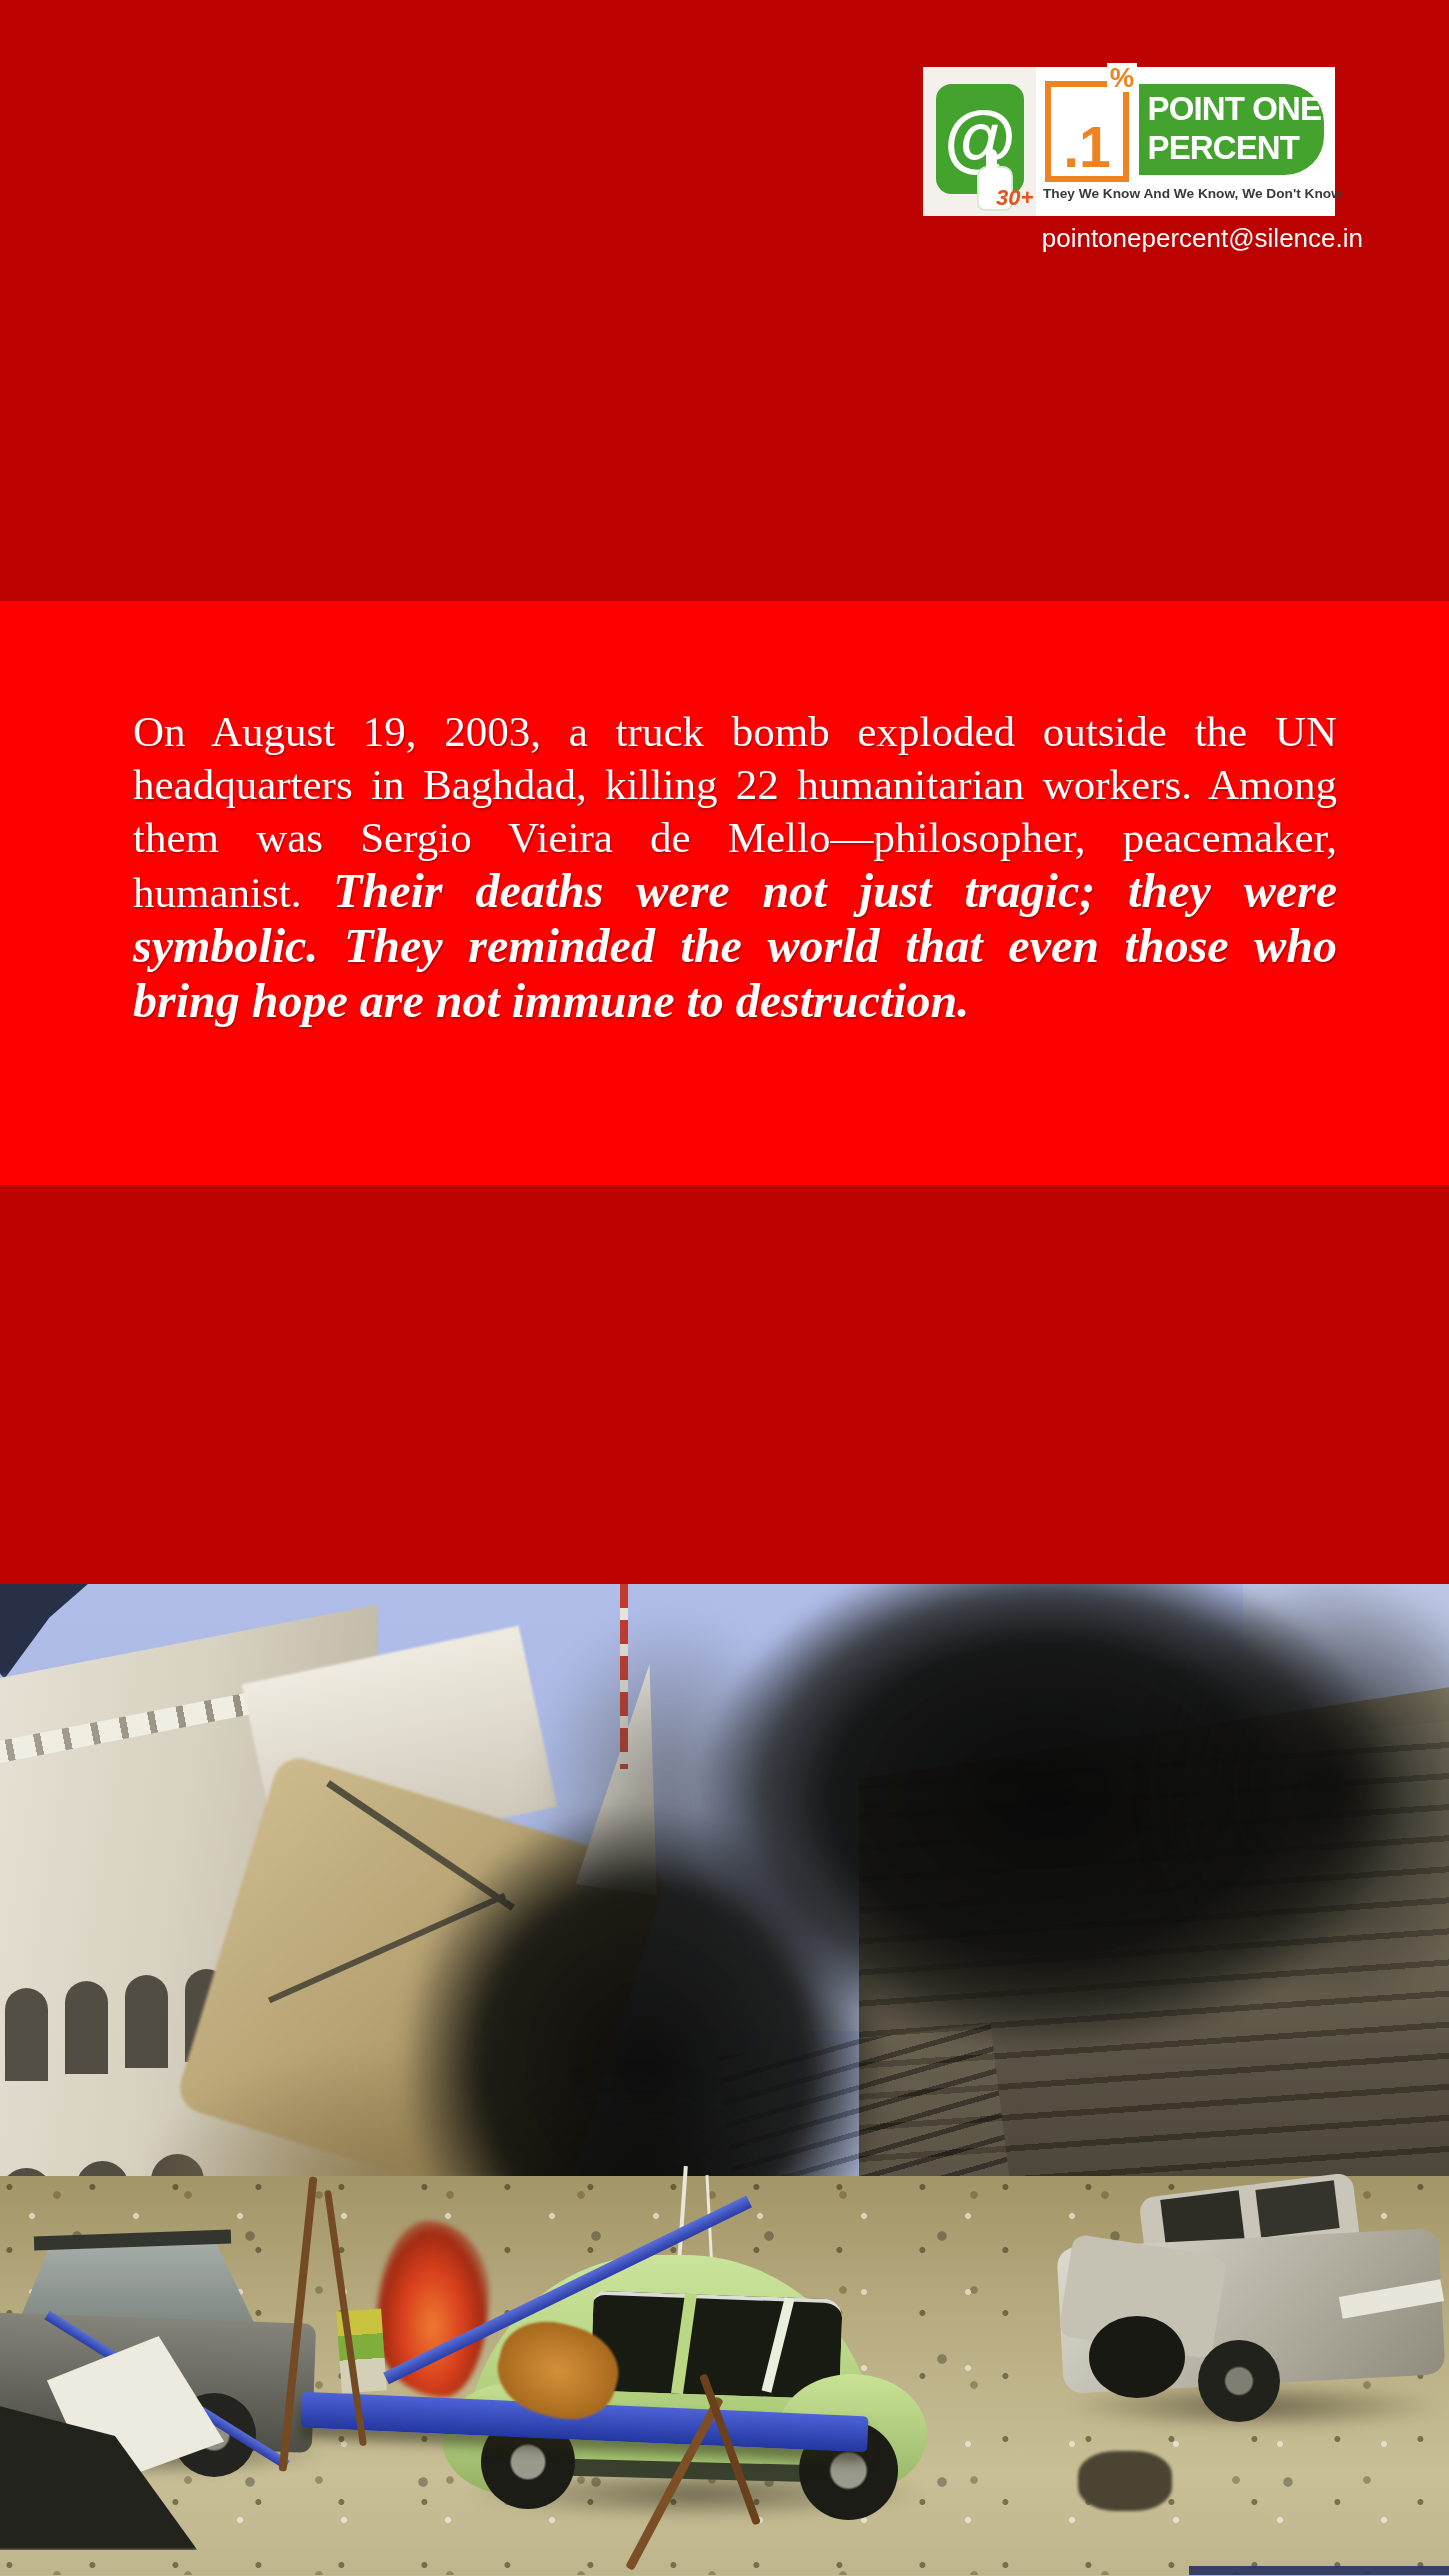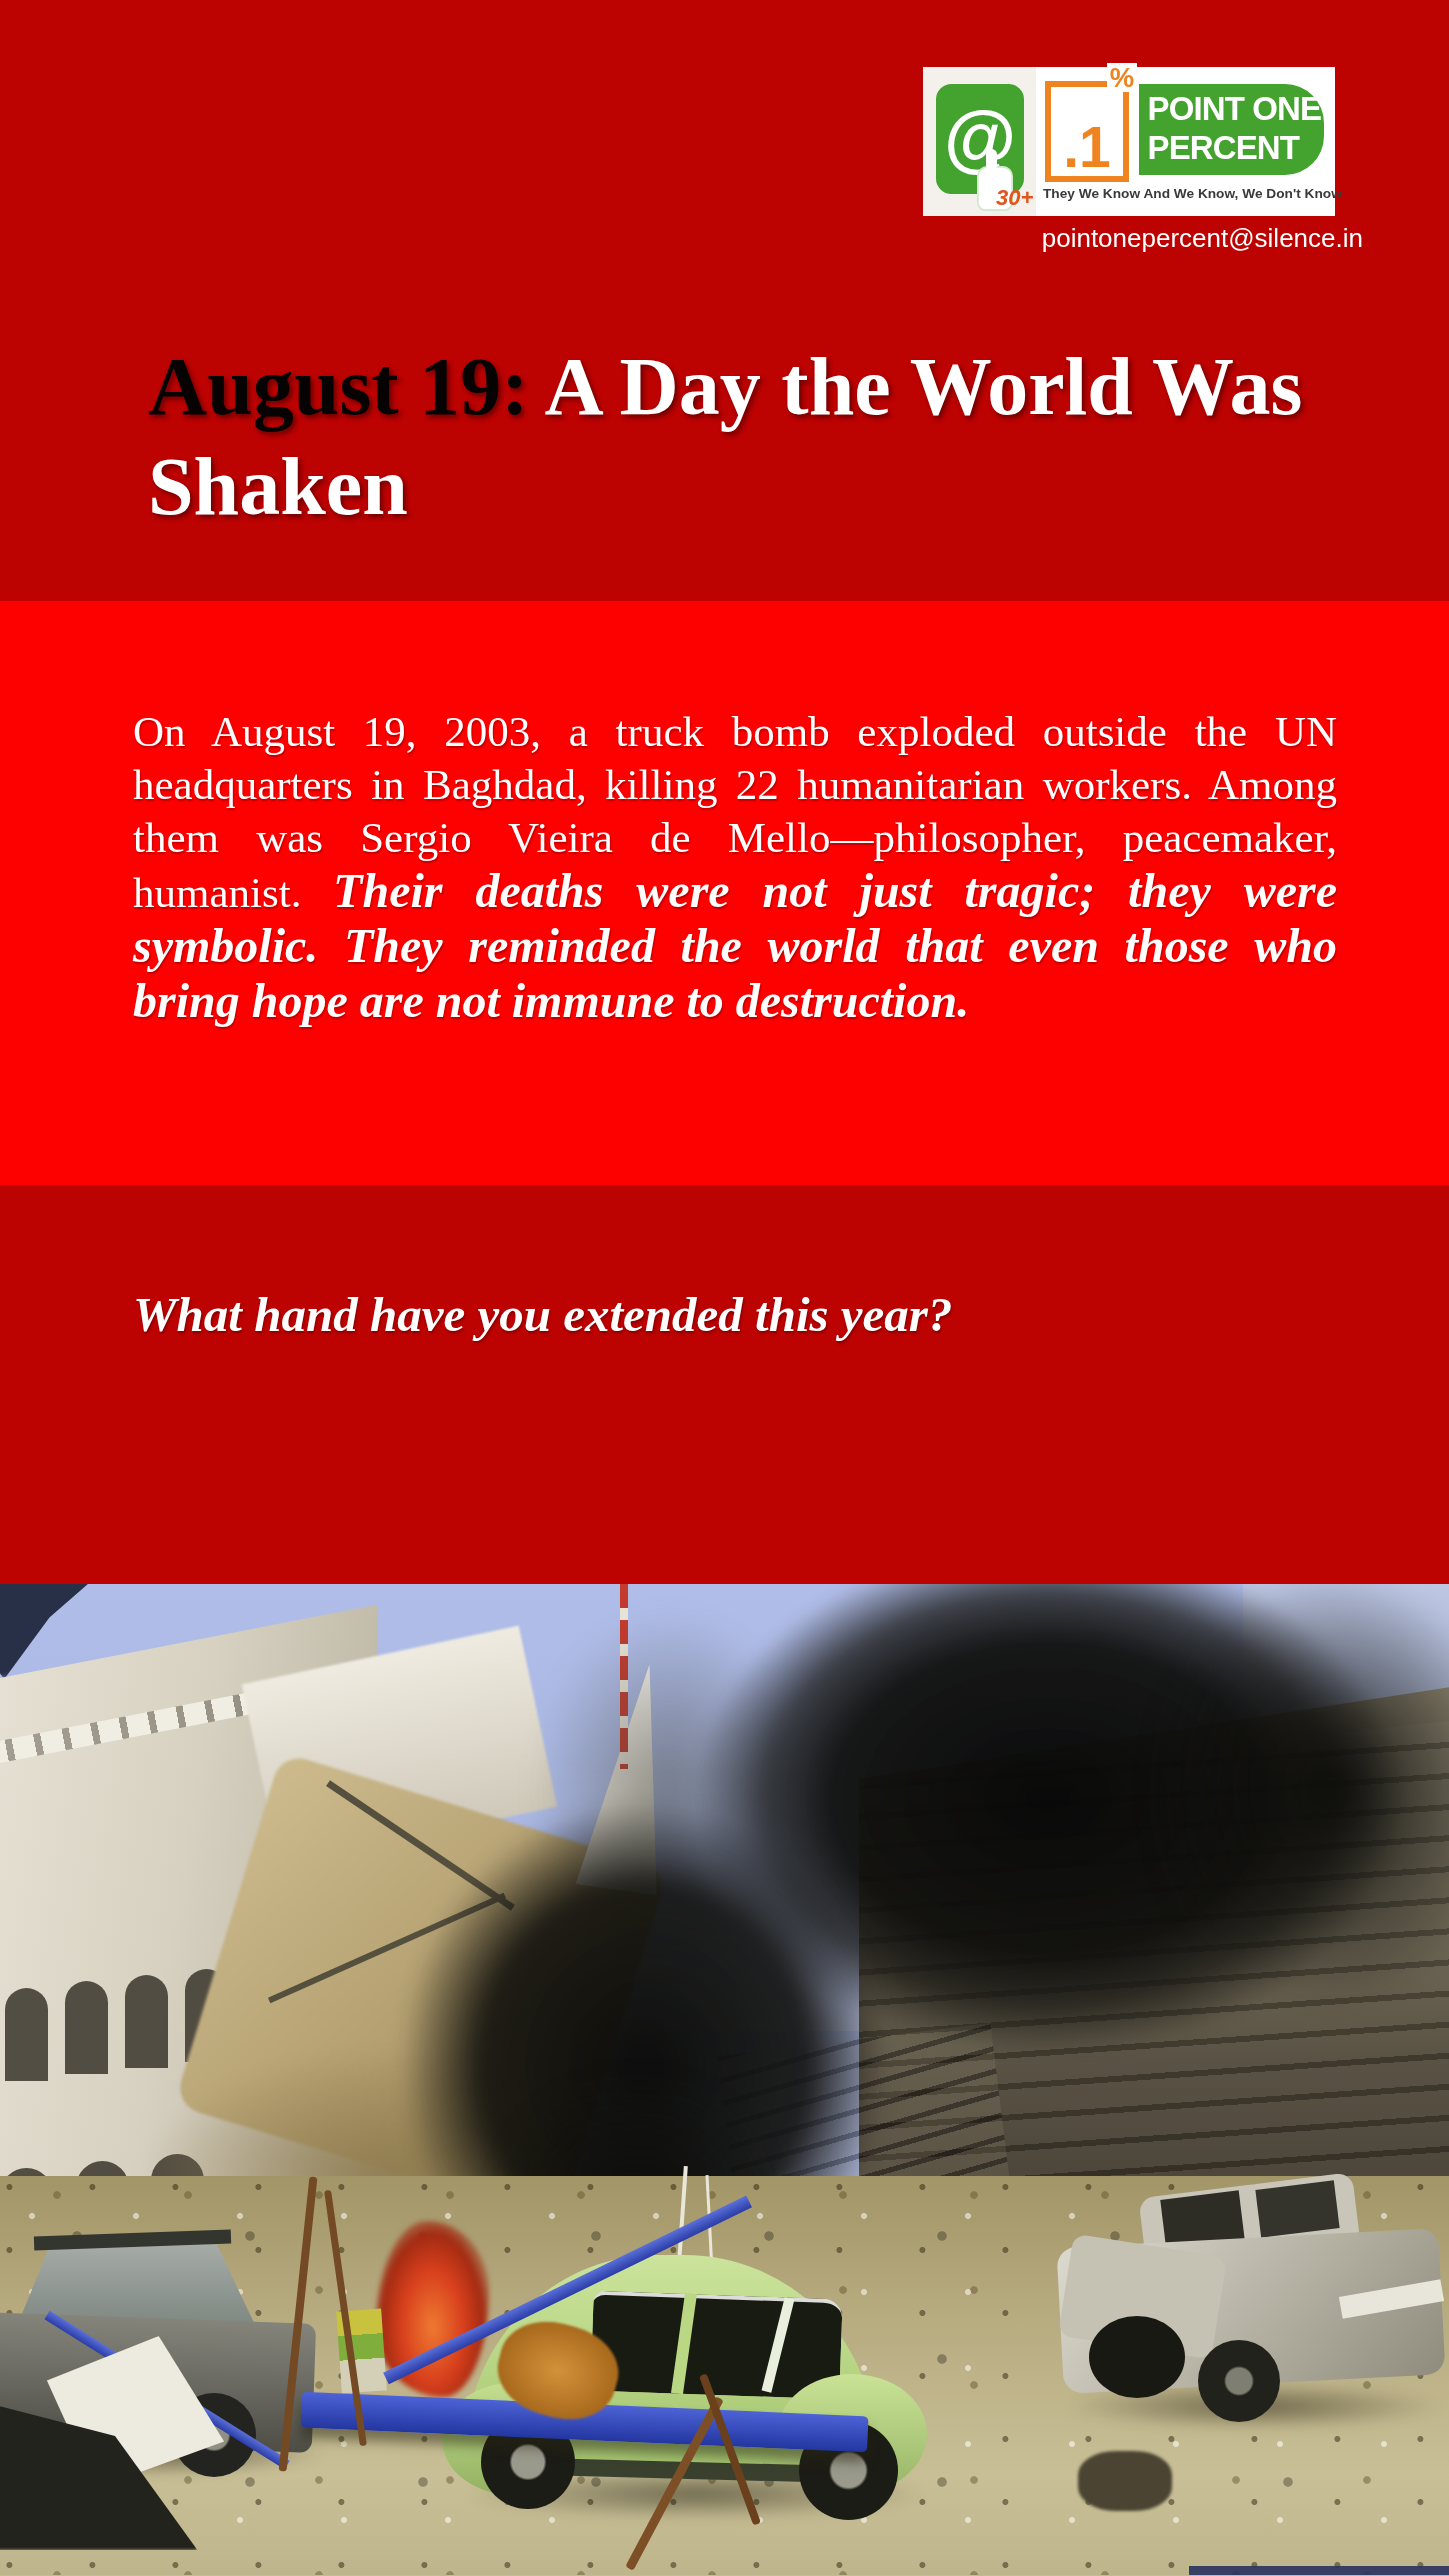--- a/index.html
+++ b/index.html
@@ -211,35 +211,30 @@
       </div>
       <div class="brand">
         <div>POINT ONE</div>
         <div>PERCENT</div>
       </div>
       <div class="tagline">They We Know And We Know, We Don't Know</div>
     </div>
 
     <div class="email">pointonepercent@silence.in</div>
 
-    <h1 class="title">
-      <span class="t-black">August 19:</span><span class="t-white"> A Day the World Was</span><br>
-      <span class="t-white">Shaken</span>
-    </h1>
   </header>
 
   <section class="band-bright">
     <p class="body-p p-gap">
       <span>On August 19, 2003, a truck bomb exploded outside the UN headquarters in Baghdad, killing 22 humanitarian workers. Among them was Sergio Vieira de Mello—philosopher, peacemaker, humanist. </span><em class="emph">Their deaths were not just tragic; they were symbolic. They reminded the world that even those who bring hope are not immune to destruction.</em>
     </p>
   </section>
 
   <section class="band-call">
     <p class="questions">
-      <span class="q">What hand have you extended this year?</span>
     </p>
   </section>
 
   <figure class="photo" aria-label="Ruined building with thick black smoke rising after a bombing; wrecked cars including a green Volkswagen Beetle amid rubble">
     <div class="ph-sky"></div>
     <div class="ph-frond"></div>
     <div class="ph-haze"></div>
     <div class="ph-wall"></div>
     <div class="ph-wall-slats"></div>
     <div class="ph-wall2"></div>

